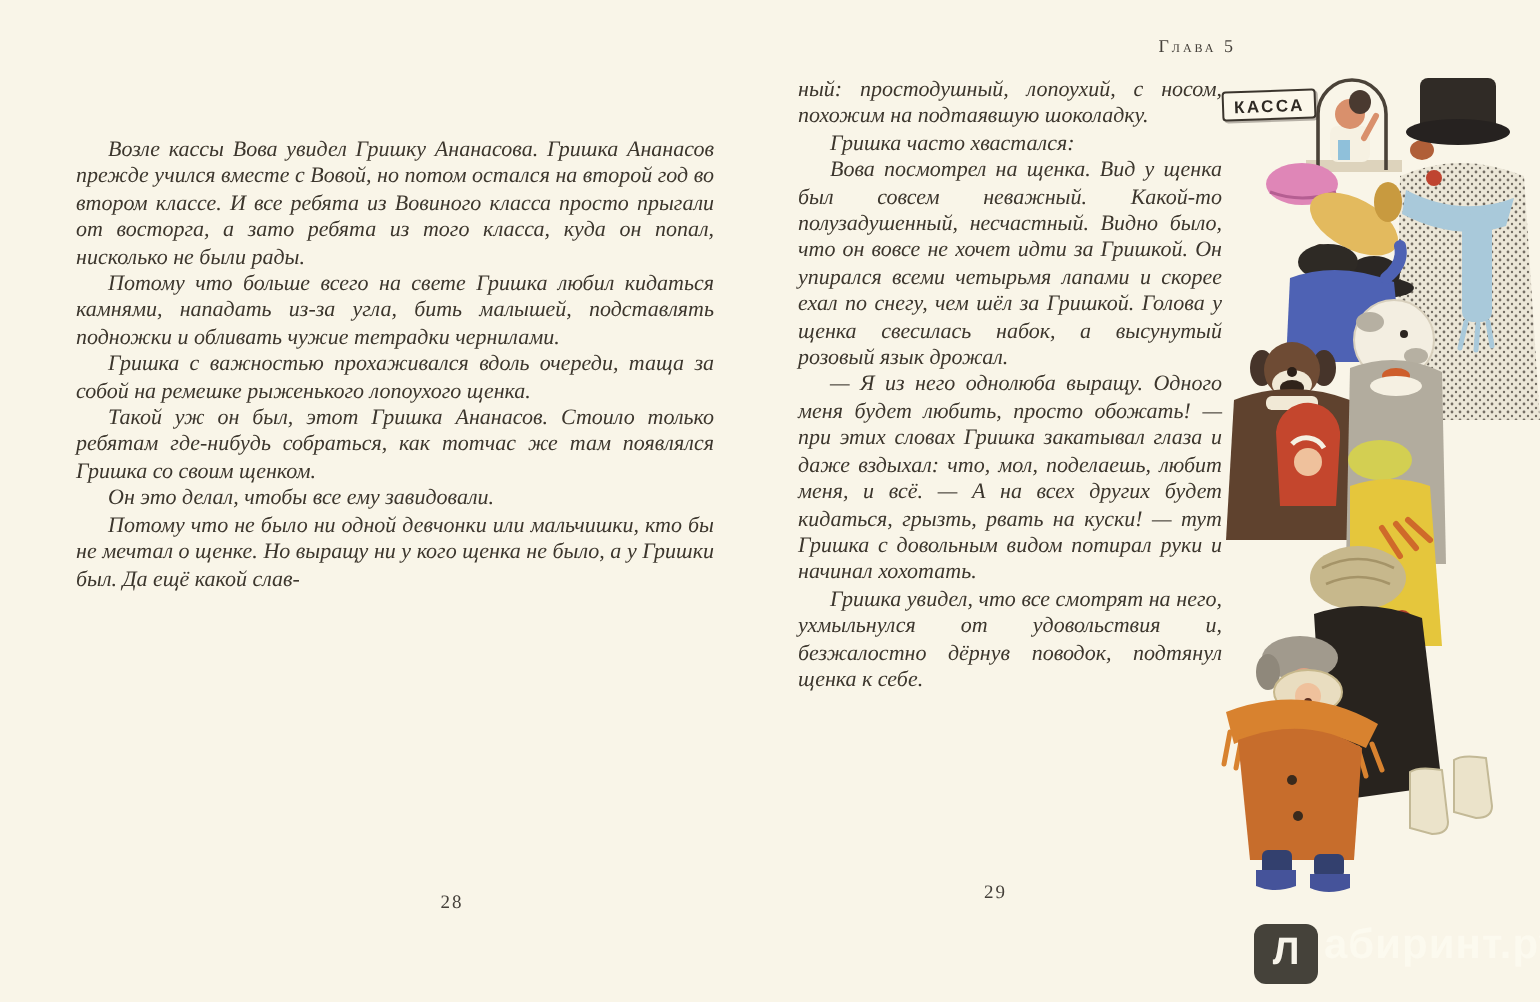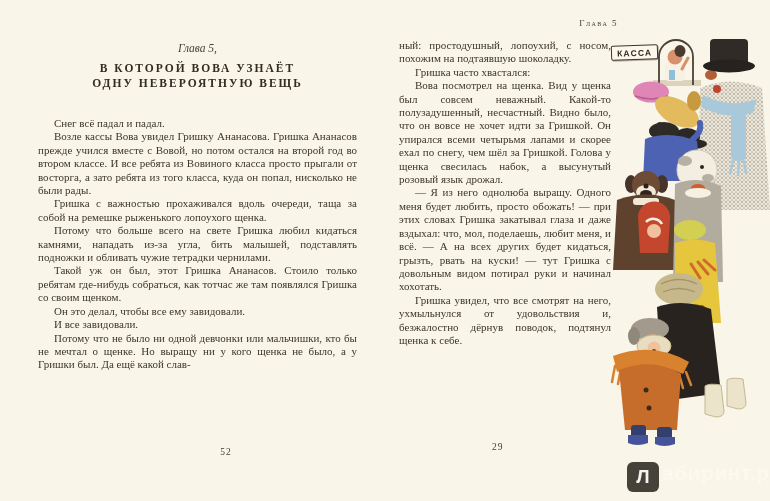--- a/index.html
+++ b/index.html
@@ -9,21 +9,21 @@
     font-family:"Liberation Serif","DejaVu Serif",serif;
   }
   
   .left-col{position:absolute;left:38px;top:42px;width:319px;}
   .title-block{text-align:center;}
   .chapter-label{font-style:italic;font-size:11.5px;color:#4a443a;margin-bottom:7px;}
   .heading-line{font-weight:bold;font-size:11.5px;letter-spacing:2px;line-height:14.5px;color:#322c25;}
   .body-text{margin-top:27px;}
   .para{
     font-size:11px;line-height:13.4px;margin:0;
-    text-align:justify;text-indent:16px;color:#3c362d;
+    text-align:justify;text-indent:16px;color:#3c362d;font-style:italic;
   }
   .no-first-indent .para:first-child{text-indent:0;}
   
   .running-header{
     position:absolute;left:542px;top:18px;width:76px;text-align:right;
     font-variant:small-caps;font-size:9px;letter-spacing:1.5px;color:#45403a;
   }
   .right-col{position:absolute;left:399px;top:39px;width:212px;}
   .page-num{position:absolute;font-size:9.5px;color:#45403a;letter-spacing:1px;}
   .page-num.left{left:206px;top:447px;width:40px;text-align:center;}
@@ -49,37 +49,30 @@
     font-family:"Liberation Sans","DejaVu Sans",sans-serif;font-weight:bold;font-size:21px;
     color:rgba(255,253,244,0.55);letter-spacing:0.5px;white-space:nowrap;
   }
 </style>
 </head>
 <body>
 
 <div class="spread">
 
   <div class="left-col">
-    <div class="title-block">
-      <div class="chapter-label">Глава 5,</div>
-      <div class="heading-line">В КОТОРОЙ ВОВА УЗНАЁТ</div>
-      <div class="heading-line">ОДНУ НЕВЕРОЯТНУЮ ВЕЩЬ</div>
-    </div>
     <div class="body-text">
-        <p class="para">Снег всё падал и падал.</p>
         <p class="para">Возле кассы Вова увидел Гришку Ананасова. Гришка Ананасов прежде учился вместе с Вовой, но потом остался на второй год во втором классе. И все ребята из Вовиного класса просто прыгали от восторга, а зато ребята из того класса, куда он попал, нисколько не были рады.</p>
+        <p class="para">Потому что больше всего на свете Гришка любил кидаться камнями, нападать из-за угла, бить малышей, подставлять подножки и обливать чужие тетрадки чернилами.</p>
         <p class="para">Гришка с важностью прохаживался вдоль очереди, таща за собой на ремешке рыженького лопоухого щенка.</p>
-        <p class="para">Потому что больше всего на свете Гришка любил кидаться камнями, нападать из-за угла, бить малышей, подставлять подножки и обливать чужие тетрадки чернилами.</p>
         <p class="para">Такой уж он был, этот Гришка Ананасов. Стоило только ребятам где-нибудь собраться, как тотчас же там появлялся Гришка со своим щенком.</p>
         <p class="para">Он это делал, чтобы все ему завидовали.</p>
-        <p class="para">И все завидовали.</p>
         <p class="para">Потому что не было ни одной девчонки или мальчишки, кто бы не мечтал о щенке. Но выращу ни у кого щенка не было, а у Гришки был. Да ещё какой слав-</p>
       </div>
   </div>
-  <div class="page-num left">52</div>
+  <div class="page-num left">28</div>
 
   <div class="running-header">Глава 5</div>
   <div class="right-col no-first-indent">
       <p class="para">ный: простодушный, лопоухий, с носом, похожим на подтаявшую шоколадку.</p>
       <p class="para">Гришка часто хвастался:</p>
       <p class="para">Вова посмотрел на щенка. Вид у щенка был совсем неважный. Какой-то полузадушенный, несчастный. Видно было, что он вовсе не хочет идти за Гришкой. Он упирался всеми четырьмя лапами и скорее ехал по снегу, чем шёл за Гришкой. Голова у щенка свесилась набок, а высунутый розовый язык дрожал.</p>
       <p class="para">— Я из него однолюба выращу. Одного меня будет любить, просто обожать! — при этих словах Гришка закатывал глаза и даже вздыхал: что, мол, поделаешь, любит меня, и всё. — А на всех других будет кидаться, грызть, рвать на куски! — тут Гришка с довольным видом потирал руки и начинал хохотать.</p>
       <p class="para">Гришка увидел, что все смотрят на него, ухмыльнулся от удовольствия и, безжалостно дёрнув поводок, подтянул щенка к себе.</p>
     </div>
   <div class="page-num right">29</div>

